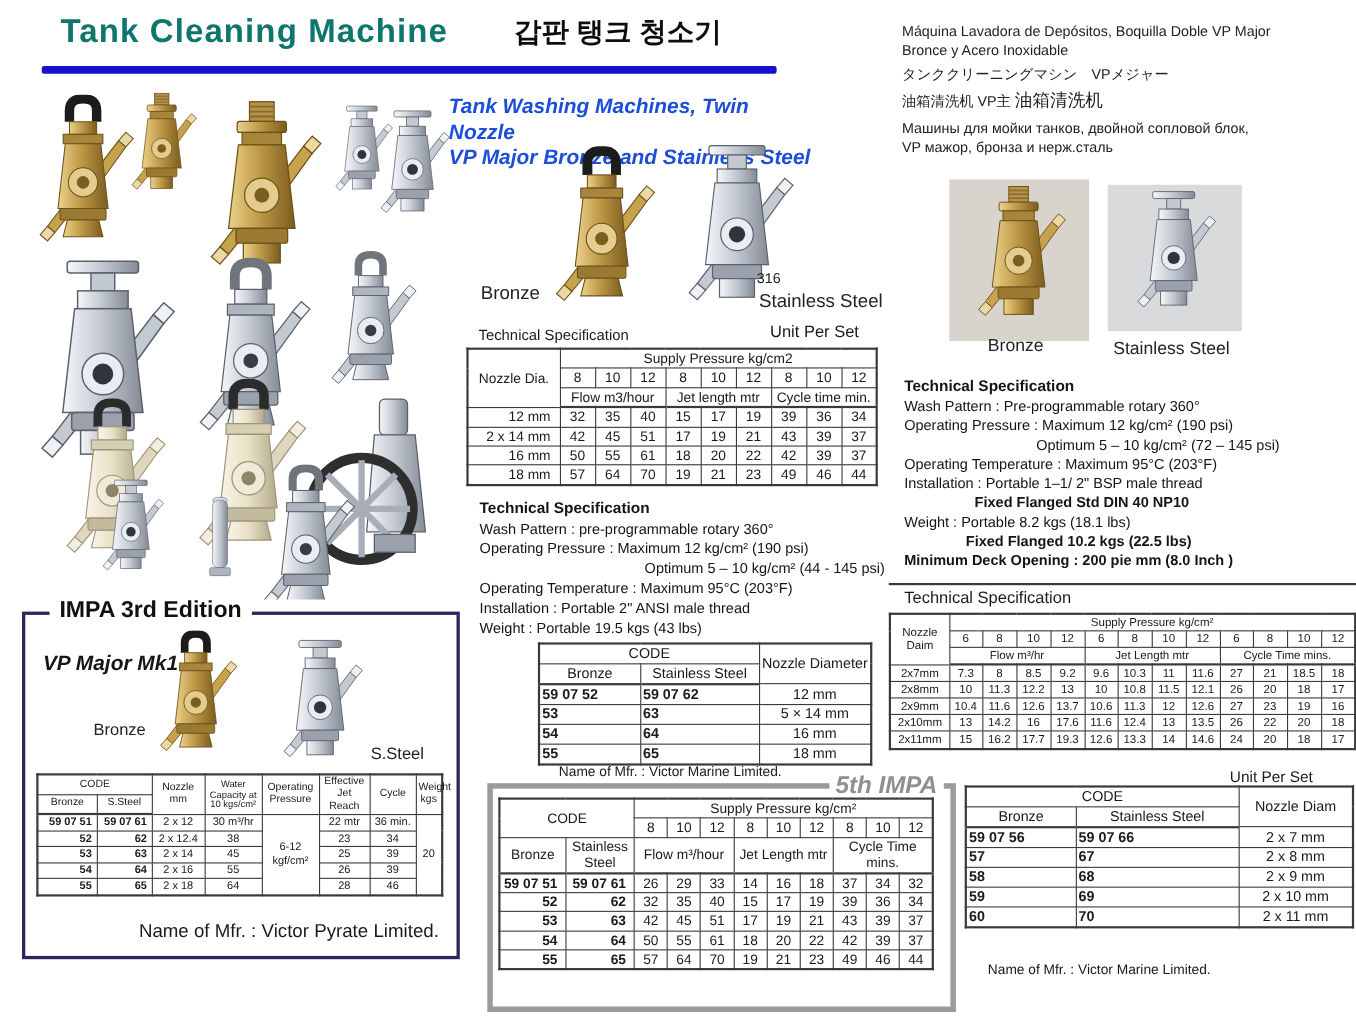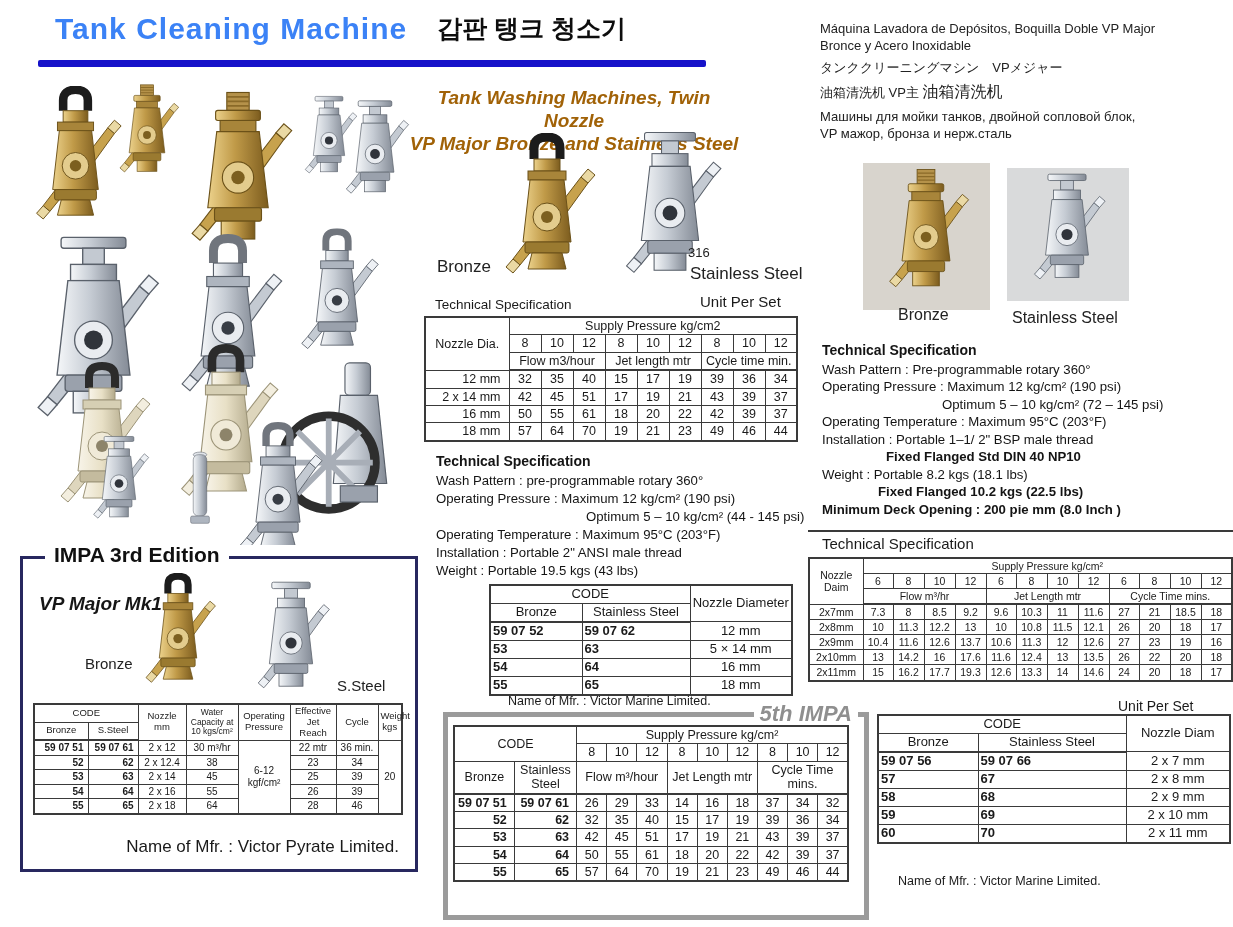--- a/index.html
+++ b/index.html
@@ -3,22 +3,22 @@
 <meta charset="utf-8">
 <style>
   html,body{margin:0;padding:0;}
   body{
     width:1233px;height:927px;position:relative;background:#ffffff;
     font-family:"Liberation Sans",sans-serif;color:#1a1a1a;overflow:hidden;
   }
   .m{position:absolute;}
   
   .title-row{position:absolute;left:55px;top:12px;display:flex;align-items:flex-end;gap:30px;white-space:nowrap;}
-  .title-en{font-size:30px;font-weight:bold;letter-spacing:1px;color:#3b82f6;}
-  .title-ko{font-size:25px;font-weight:bold;color:#0d0d0d;padding-bottom:1px;}
+  .title-en{font-size:30px;font-weight:bold;letter-spacing:1px;color:#0f766e;}
+  .title-ko{font-size:25px;font-weight:bold;color:#0d0d0d;padding-bottom:1px;margin-left:30px;}
   .blue-rule{position:absolute;left:38px;top:60px;width:668px;height:7px;background:#1612c9;border-radius:2px;}
   
   .collage{position:absolute;left:22px;top:82px;width:390px;height:463px;overflow:hidden;}
   
   .impa-box{position:absolute;left:20px;top:556px;width:392px;height:310px;border:3px solid #28285f;}
   .impa-title{position:absolute;top:-16px;left:22px;background:#fff;padding:0 9px;font-size:21px;font-weight:bold;color:#101010;white-space:nowrap;}
   .vp-model{position:absolute;left:16px;top:34px;font-size:19px;font-weight:bold;font-style:italic;color:#161616;}
   .impa-bronze-lbl{position:absolute;left:62px;top:96px;font-size:15px;color:#222;}
   .impa-steel-lbl{position:absolute;left:314px;top:118px;font-size:15px;color:#222;}
   
@@ -26,21 +26,21 @@
   .t{border:2px solid #3a3a3a;background:#fff;}
   .t th,.t td{border:1px solid #3a3a3a;text-align:center;vertical-align:middle;padding:1px 2px;font-weight:normal;line-height:1.15;}
   .t thead tr:last-child th{border-bottom:2px solid #3a3a3a;}
   
   .t-left{position:absolute;left:10px;top:144px;width:368px;font-size:10px;}
   .t-left th{font-size:9.5px;}
   .t-left .small-h{font-size:8.5px;}
   .t-left tbody td:nth-child(1),.t-left tbody td:nth-child(2){font-weight:bold;text-align:right;padding-right:4px;}
   .impa-mfr{position:absolute;right:16px;top:278px;font-size:17px;color:#1a1a1a;}
   
-  .mid-heading{position:absolute;left:408px;top:86px;width:332px;text-align:center;font-size:19px;line-height:1.22;font-weight:bold;font-style:italic;color:#a16207;}
+  .mid-heading{position:absolute;left:408px;top:86px;width:332px;text-align:left;font-size:19px;line-height:1.22;font-weight:bold;font-style:italic;color:#1d4ed8;}
   .mid-bronze-lbl{position:absolute;left:437px;top:257px;font-size:17px;color:#222;}
   .mid-316{position:absolute;left:688px;top:245px;font-size:13px;color:#222;text-align:right;}
   .mid-steel-lbl{position:absolute;left:690px;top:264px;font-size:17px;color:#222;}
   .mid-ts-lbl{position:absolute;left:435px;top:297px;font-size:13.5px;color:#1a1a1a;}
   .mid-ups-lbl{position:absolute;left:700px;top:293px;font-size:15px;color:#1a1a1a;}
   .t1{position:absolute;left:424px;top:316px;width:374px;font-size:12.5px;}
   .t1 tbody td:first-child{text-align:right;padding-right:8px;}
   .mid-spec{position:absolute;left:436px;top:452px;width:384px;font-size:13.2px;line-height:18px;color:#141414;}
   .mid-spec .spec-title{font-size:14px;font-weight:bold;margin-bottom:2px;}
   .indent150{padding-left:150px;}

